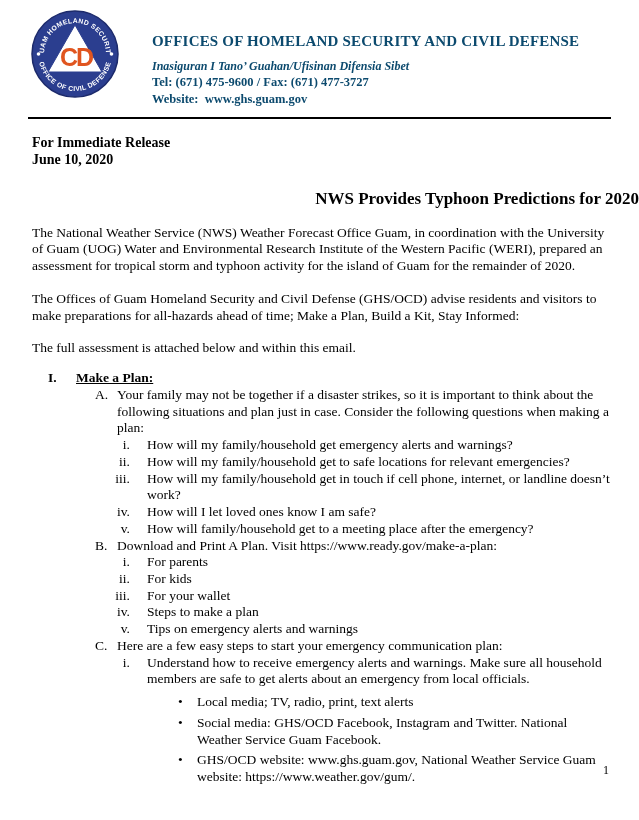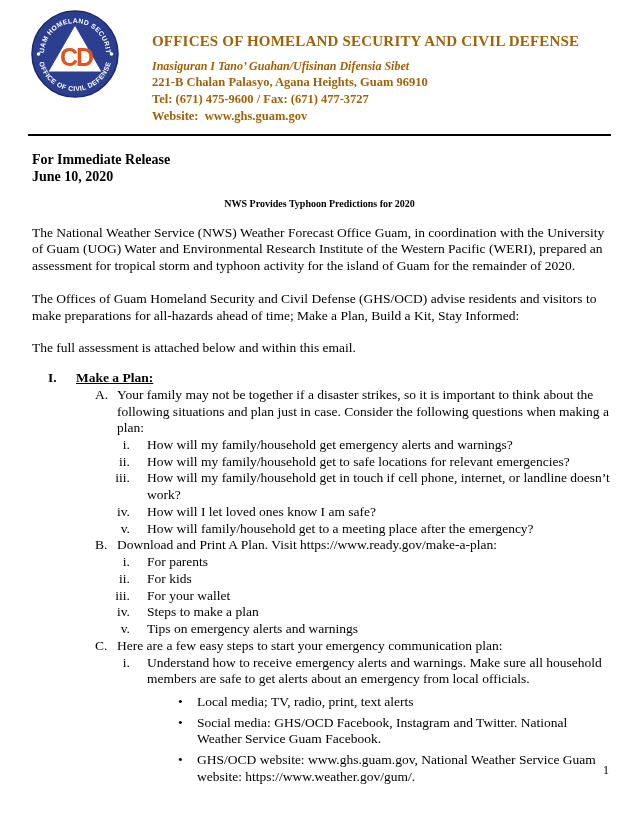--- a/index.html
+++ b/index.html
@@ -7,32 +7,32 @@
     position:relative;
     width:639px; height:820px;
     background:#ffffff;
     font-family:"Liberation Serif", serif;
     color:#000000;
     overflow:hidden;
   }
   
   .hdr { display:flex; padding:9px 28px 0 30px; }
   .seal-wrap { width:90px; height:92px; flex:none; }
-  .org { margin-left:32px; padding-top:24px; color:#a16207; }
+  .org { margin-left:32px; padding-top:24px; color:#0c4a6e; }
   .org-title { font-size:15px; font-weight:bold; letter-spacing:.2px; }
   .org-sub { font-size:12px; font-weight:bold; font-style:italic; margin-top:9px; }
   .org-line { font-size:12.5px; font-weight:bold; line-height:1.35; }
   .org-website { white-space:pre-wrap; }
   .officials { margin:5px 0 0 32px; line-height:1.15; }
   .off-name { font-size:9.5px; font-weight:bold; }
   .off-title { font-size:8.5px; font-style:italic; }
   .rule { border:none; border-top:2px solid #000; margin:9px 28px 0 28px; }
   
   .release { margin:15px 30px 8px 32px; font-weight:bold; font-size:14px; line-height:1.25; }
-  .doc-title { text-align:center; font-weight:bold; font-size:10px; margin-top:12px; }
+  .doc-title { text-align:right; font-weight:bold; font-size:17px; margin-top:20px; }
   .para { margin:16px 26px 0 32px; font-size:13.5px; line-height:1.24; }
   .outline { margin-top:13px; font-size:13.5px; line-height:1.24; }
   .lvl1 { display:flex; margin-left:48px; }
   .lvl1-m { width:28px; font-weight:bold; flex:none; }
   .lvl1-h { font-weight:bold; text-decoration:underline; }
   .lvl2 { display:flex; margin:0 26px 0 95px; }
   .lvl2-m { width:22px; flex:none; }
   .lvl2-t { flex:1; }
   .lvl3 { display:flex; margin:0 26px 0 104px; }
   .lvl3-m { width:26px; text-align:right; flex:none; }
@@ -69,21 +69,20 @@
         </text>
         <circle cx="8.5" cy="45" r="1.8" fill="#ffffff"></circle>
         <circle cx="81.5" cy="45" r="1.8" fill="#ffffff"></circle>
         <polygon points="45,16 18,63 72,63" fill="#ffffff" stroke="#2b3e8f" stroke-width="1"></polygon>
         <text class="seal-cd" x="46" y="57" text-anchor="middle">CD</text>
       </svg>
     </div>
     <div class="org">
       <div class="org-title">OFFICES OF HOMELAND SECURITY AND CIVIL DEFENSE</div>
       <div class="org-sub">Inasiguran I Tano’ Guahan/Ufisinan Difensia Sibet</div>
-      <div class="org-line">221-B Chalan Palasyo, Agana Heights, Guam 96910</div>
       <div class="org-line">Tel: (671) 475-9600 / Fax: (671) 477-3727</div>
       <div class="org-line org-website">Website:  www.ghs.guam.gov</div>
     </div>
   </div>
 
 
   <hr class="rule">
 
   <div class="release">
     <div>For Immediate Release</div>

